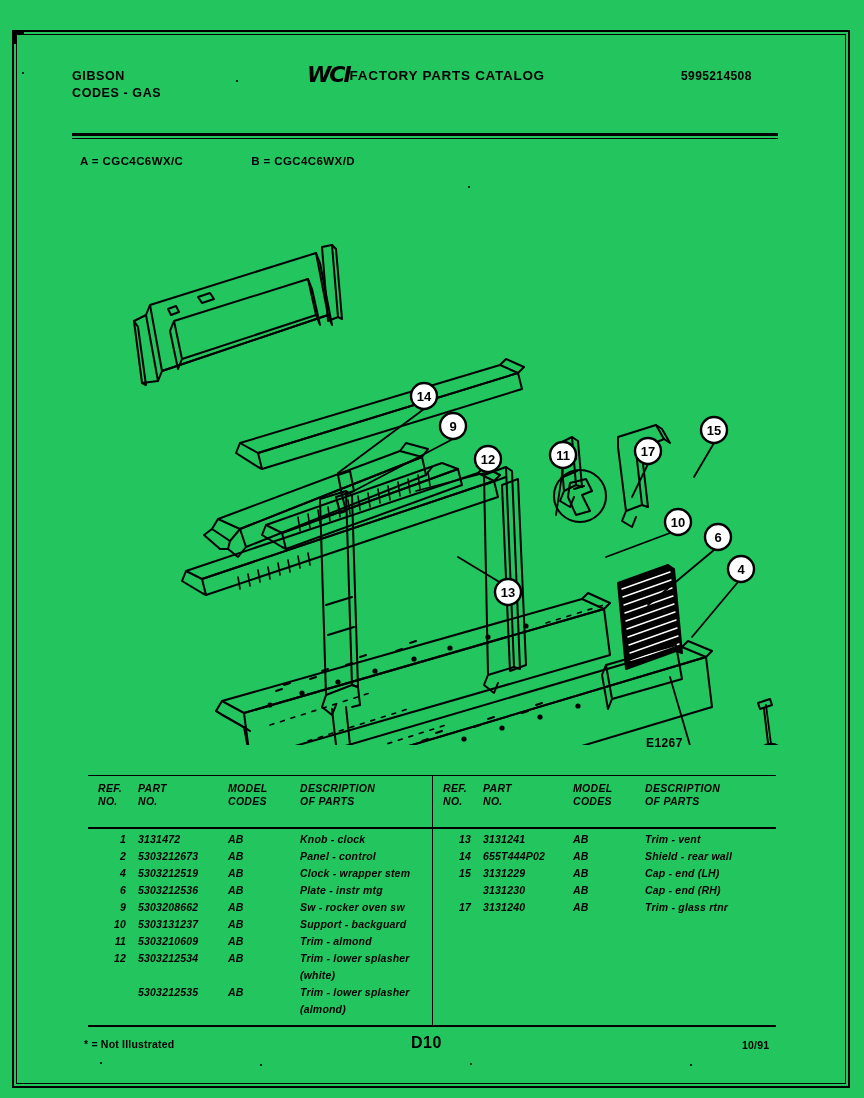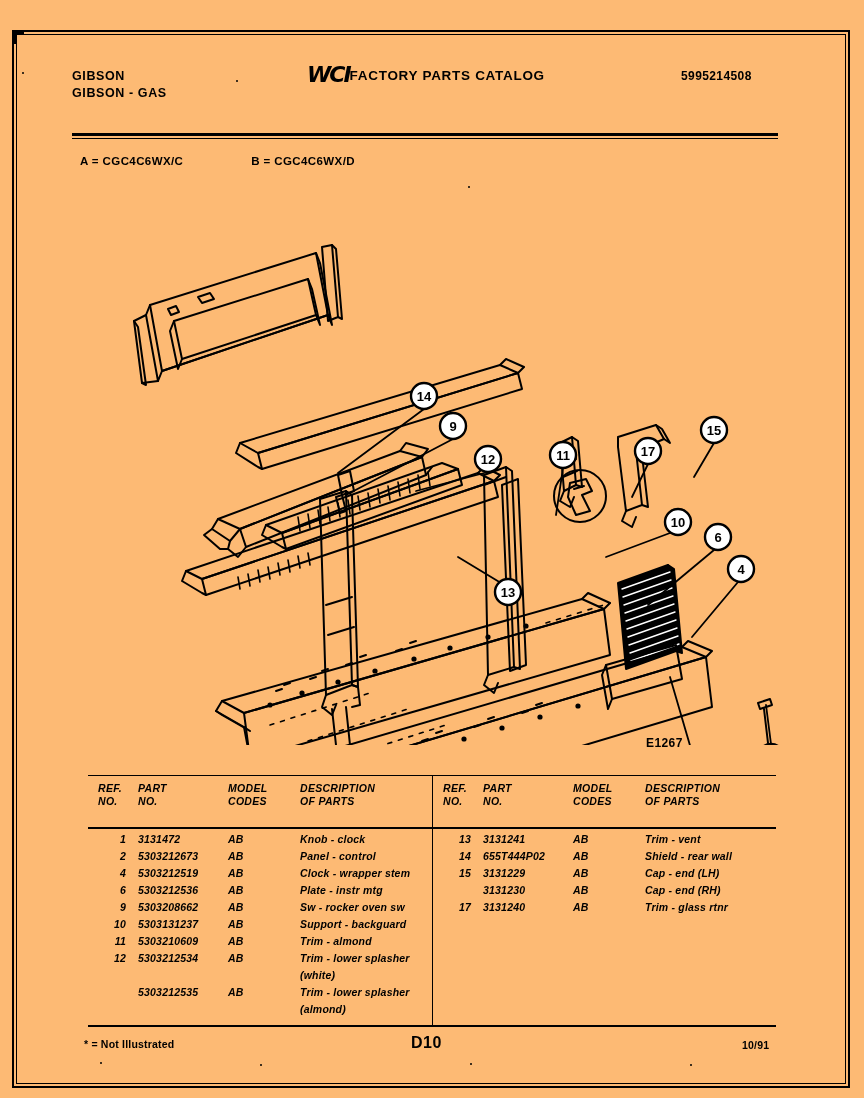--- a/index.html
+++ b/index.html
@@ -1,18 +1,18 @@
 <!DOCTYPE html>
 <html><head>
 <meta charset="utf-8">
 <style>
   html,body{margin:0;padding:0;background:#ffffff;}
   body{width:864px;height:1098px;font-family:"Liberation Sans",sans-serif;color:#000;position:relative;overflow:hidden;}
 
-  .page{position:absolute;left:0;top:0;width:864px;height:1098px;background:#fdba74;}
+  .page{position:absolute;left:0;top:0;width:864px;height:1098px;background:#22c55e;}
 
   
   .scan-border{position:absolute;left:12px;top:30px;width:838px;height:1058px;border:2px solid #000;box-sizing:border-box;}
   .scan-border2{position:absolute;left:16px;top:34px;width:830px;height:1050px;border:1px solid #000;box-sizing:border-box;}
   .corner-nick{position:absolute;background:#000;}
 
   
   .brand{position:absolute;left:72px;top:68px;font-size:12.5px;font-weight:bold;letter-spacing:.6px;line-height:17px;}
   .wci-wrap{position:absolute;left:307px;top:64px;display:flex;align-items:center;gap:0;}
   .wci-logo{font-size:22px;font-weight:bold;font-style:italic;letter-spacing:-2px;font-family:"DejaVu Sans",sans-serif;line-height:22px;}
@@ -70,21 +70,21 @@
   <div class="scan-border"></div>
   <div class="scan-border2"></div>
   <div class="corner-nick" style="left:14px;top:32px;width:10px;height:3px;"></div>
   <div class="corner-nick" style="left:14px;top:32px;width:3px;height:12px;"></div>
   <div class="speck" style="left:22px;top:72px;"></div>
   <div class="speck" style="left:236px;top:80px;"></div>
   <div class="speck" style="left:468px;top:186px;"></div>
 
   <div class="brand">
     <div>GIBSON</div>
-    <div>GIBSON - GAS</div>
+    <div>CODES - GAS</div>
   </div>
 
   <div class="wci-wrap">
     <span class="wci-logo">WCI</span>
     <span class="catalog-title">FACTORY PARTS CATALOG</span>
   </div>
 
   <div class="doc-no">5995214508</div>
 
   <div class="rule"></div>

